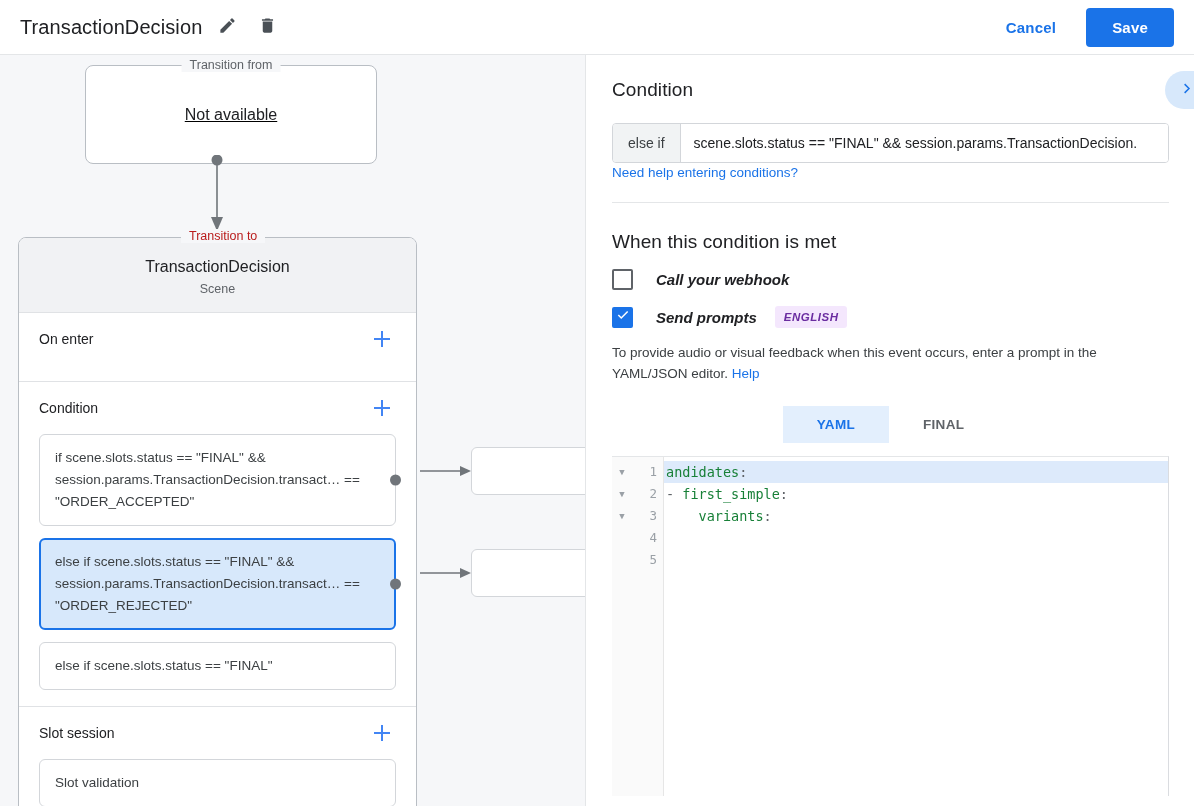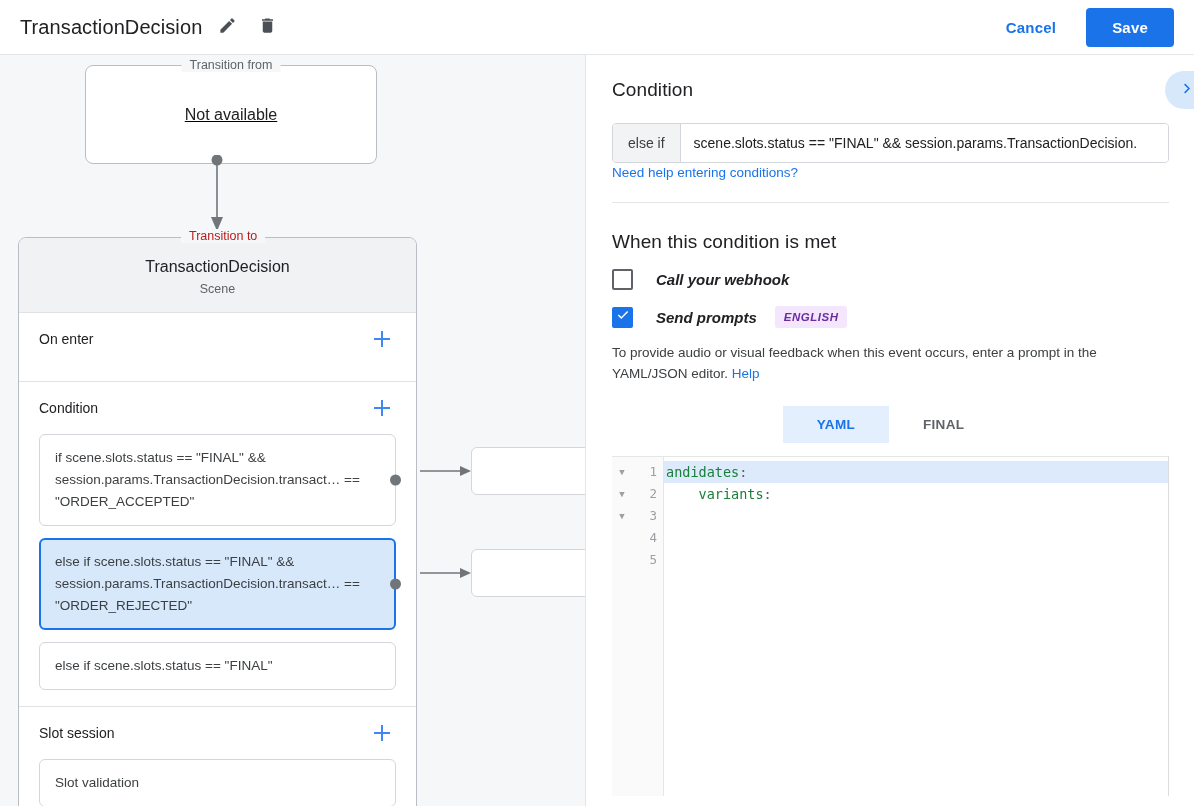--- a/index.html
+++ b/index.html
@@ -407,18 +407,19 @@
             <span class="fold"></span>
             <span class="gut-num">4</span>
           </div>
           <div class="gut-row">
             <span class="fold"></span>
             <span class="gut-num">5</span>
           </div>
         </div>
       <div id="code">
           <div class="code-line hl"><span class="tk-key">andidates</span><span class="tk-punc">:</span></div>
+          <div class="code-line"><span class="tk-punc">- </span><span class="tk-key">first_simple</span><span class="tk-punc">:</span></div>
           <div class="code-line"><span class="tk-plain">    </span><span class="tk-key">variants</span><span class="tk-punc">:</span></div>
           <div class="code-line">&nbsp;</div>
         </div>
     </div>
   </div>
 </div>
 
 </body></html>

